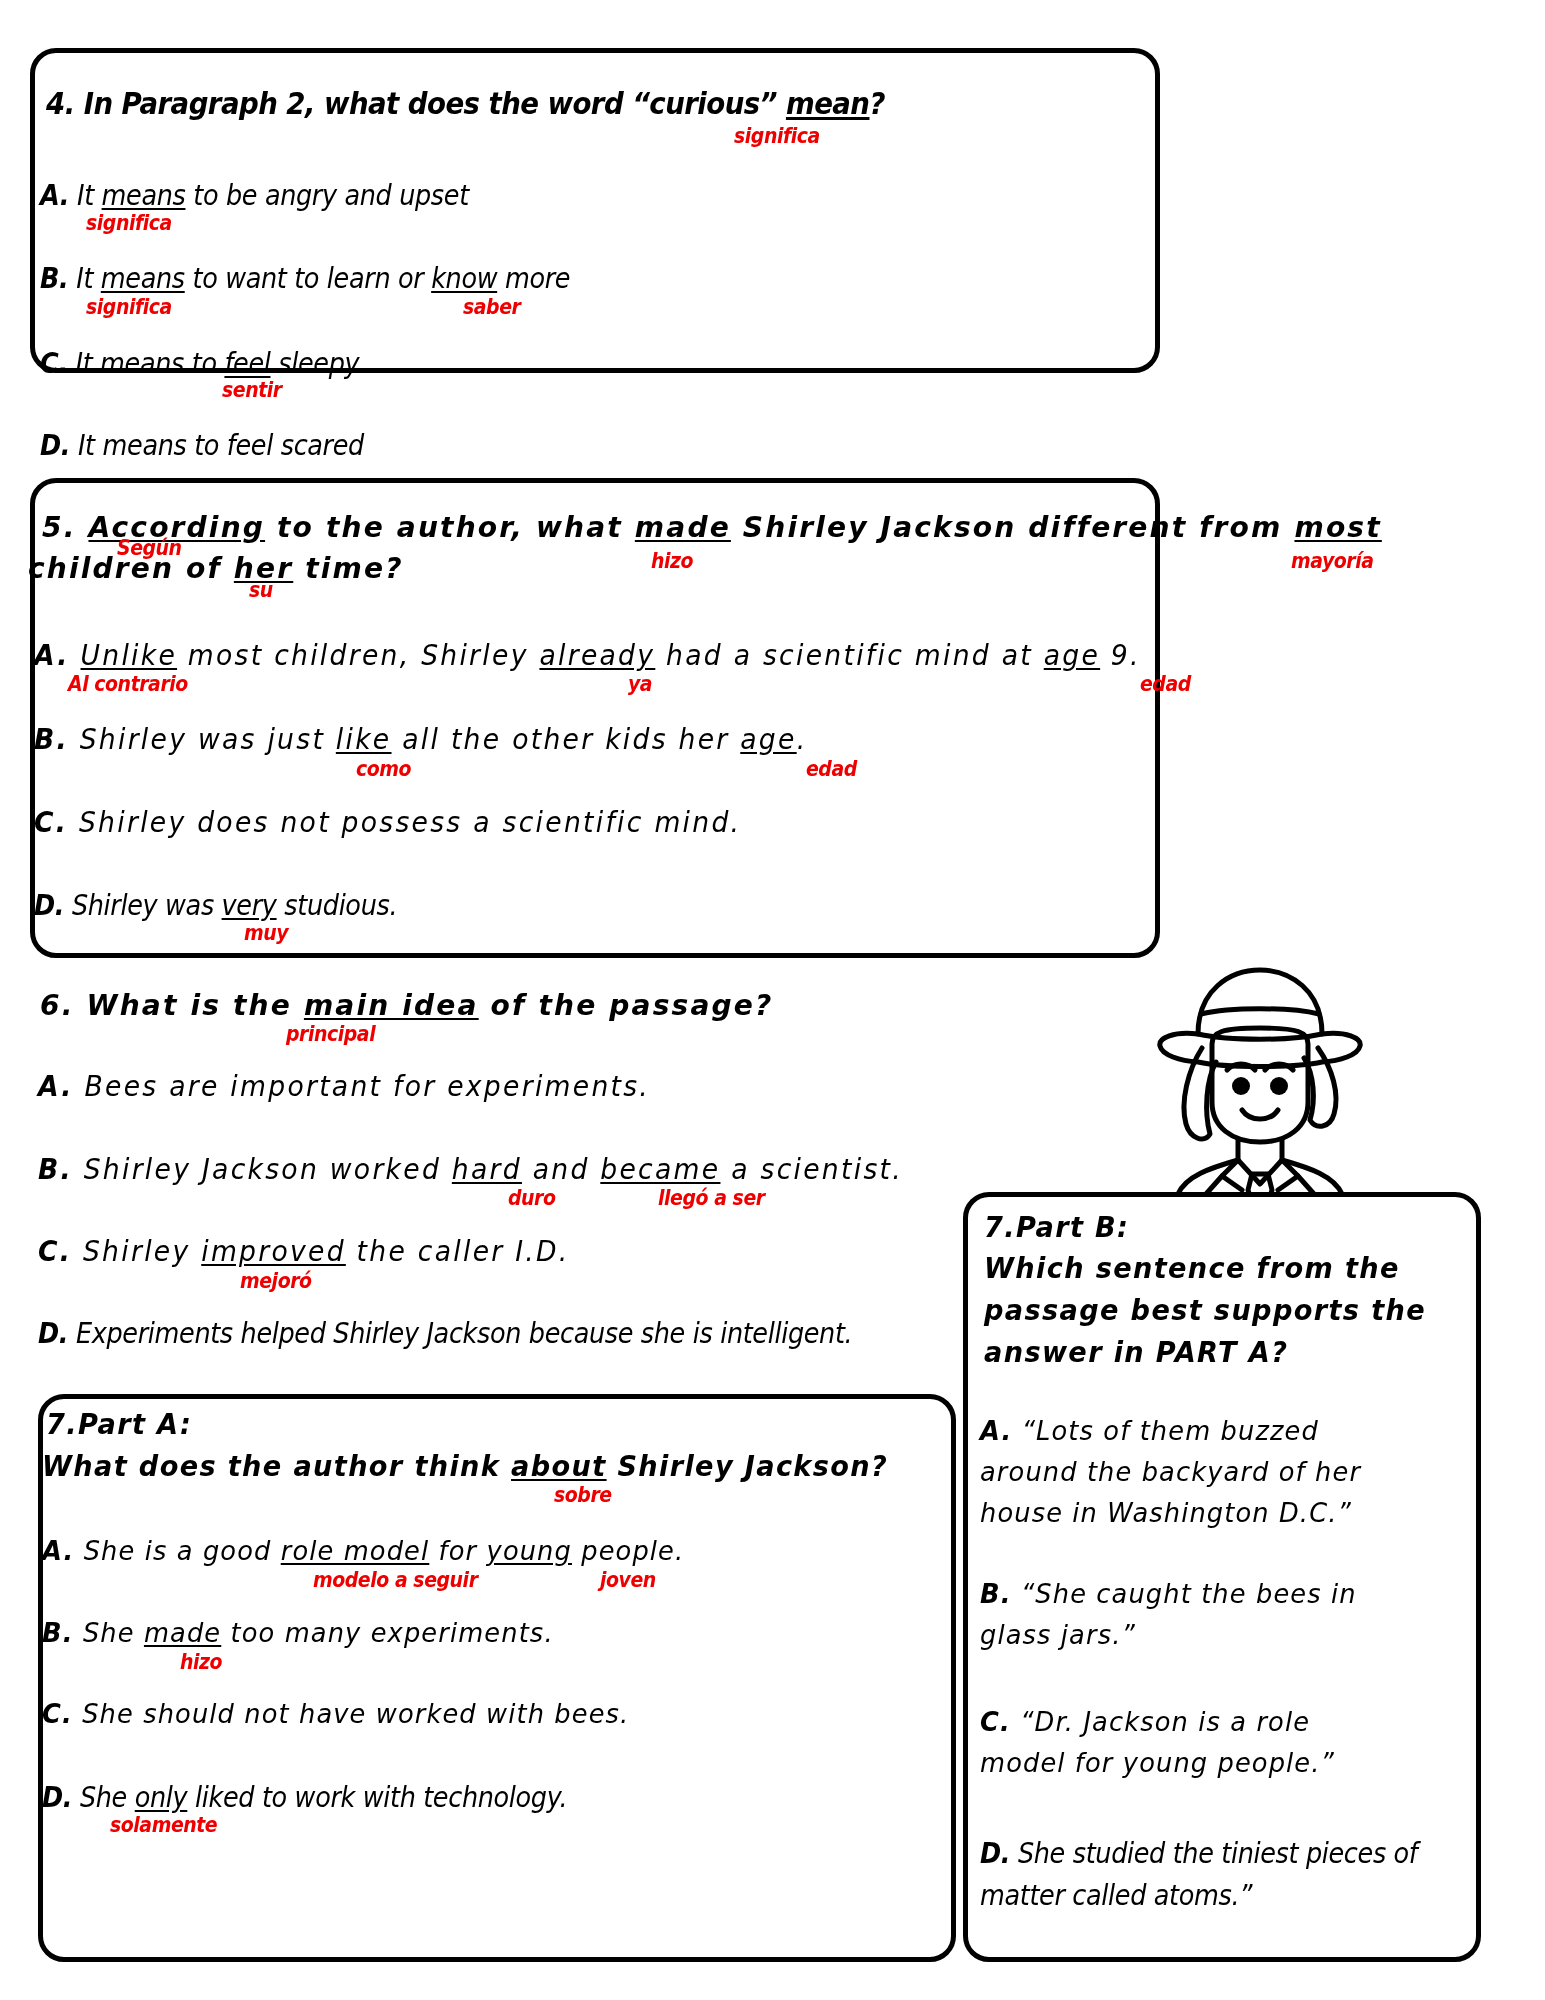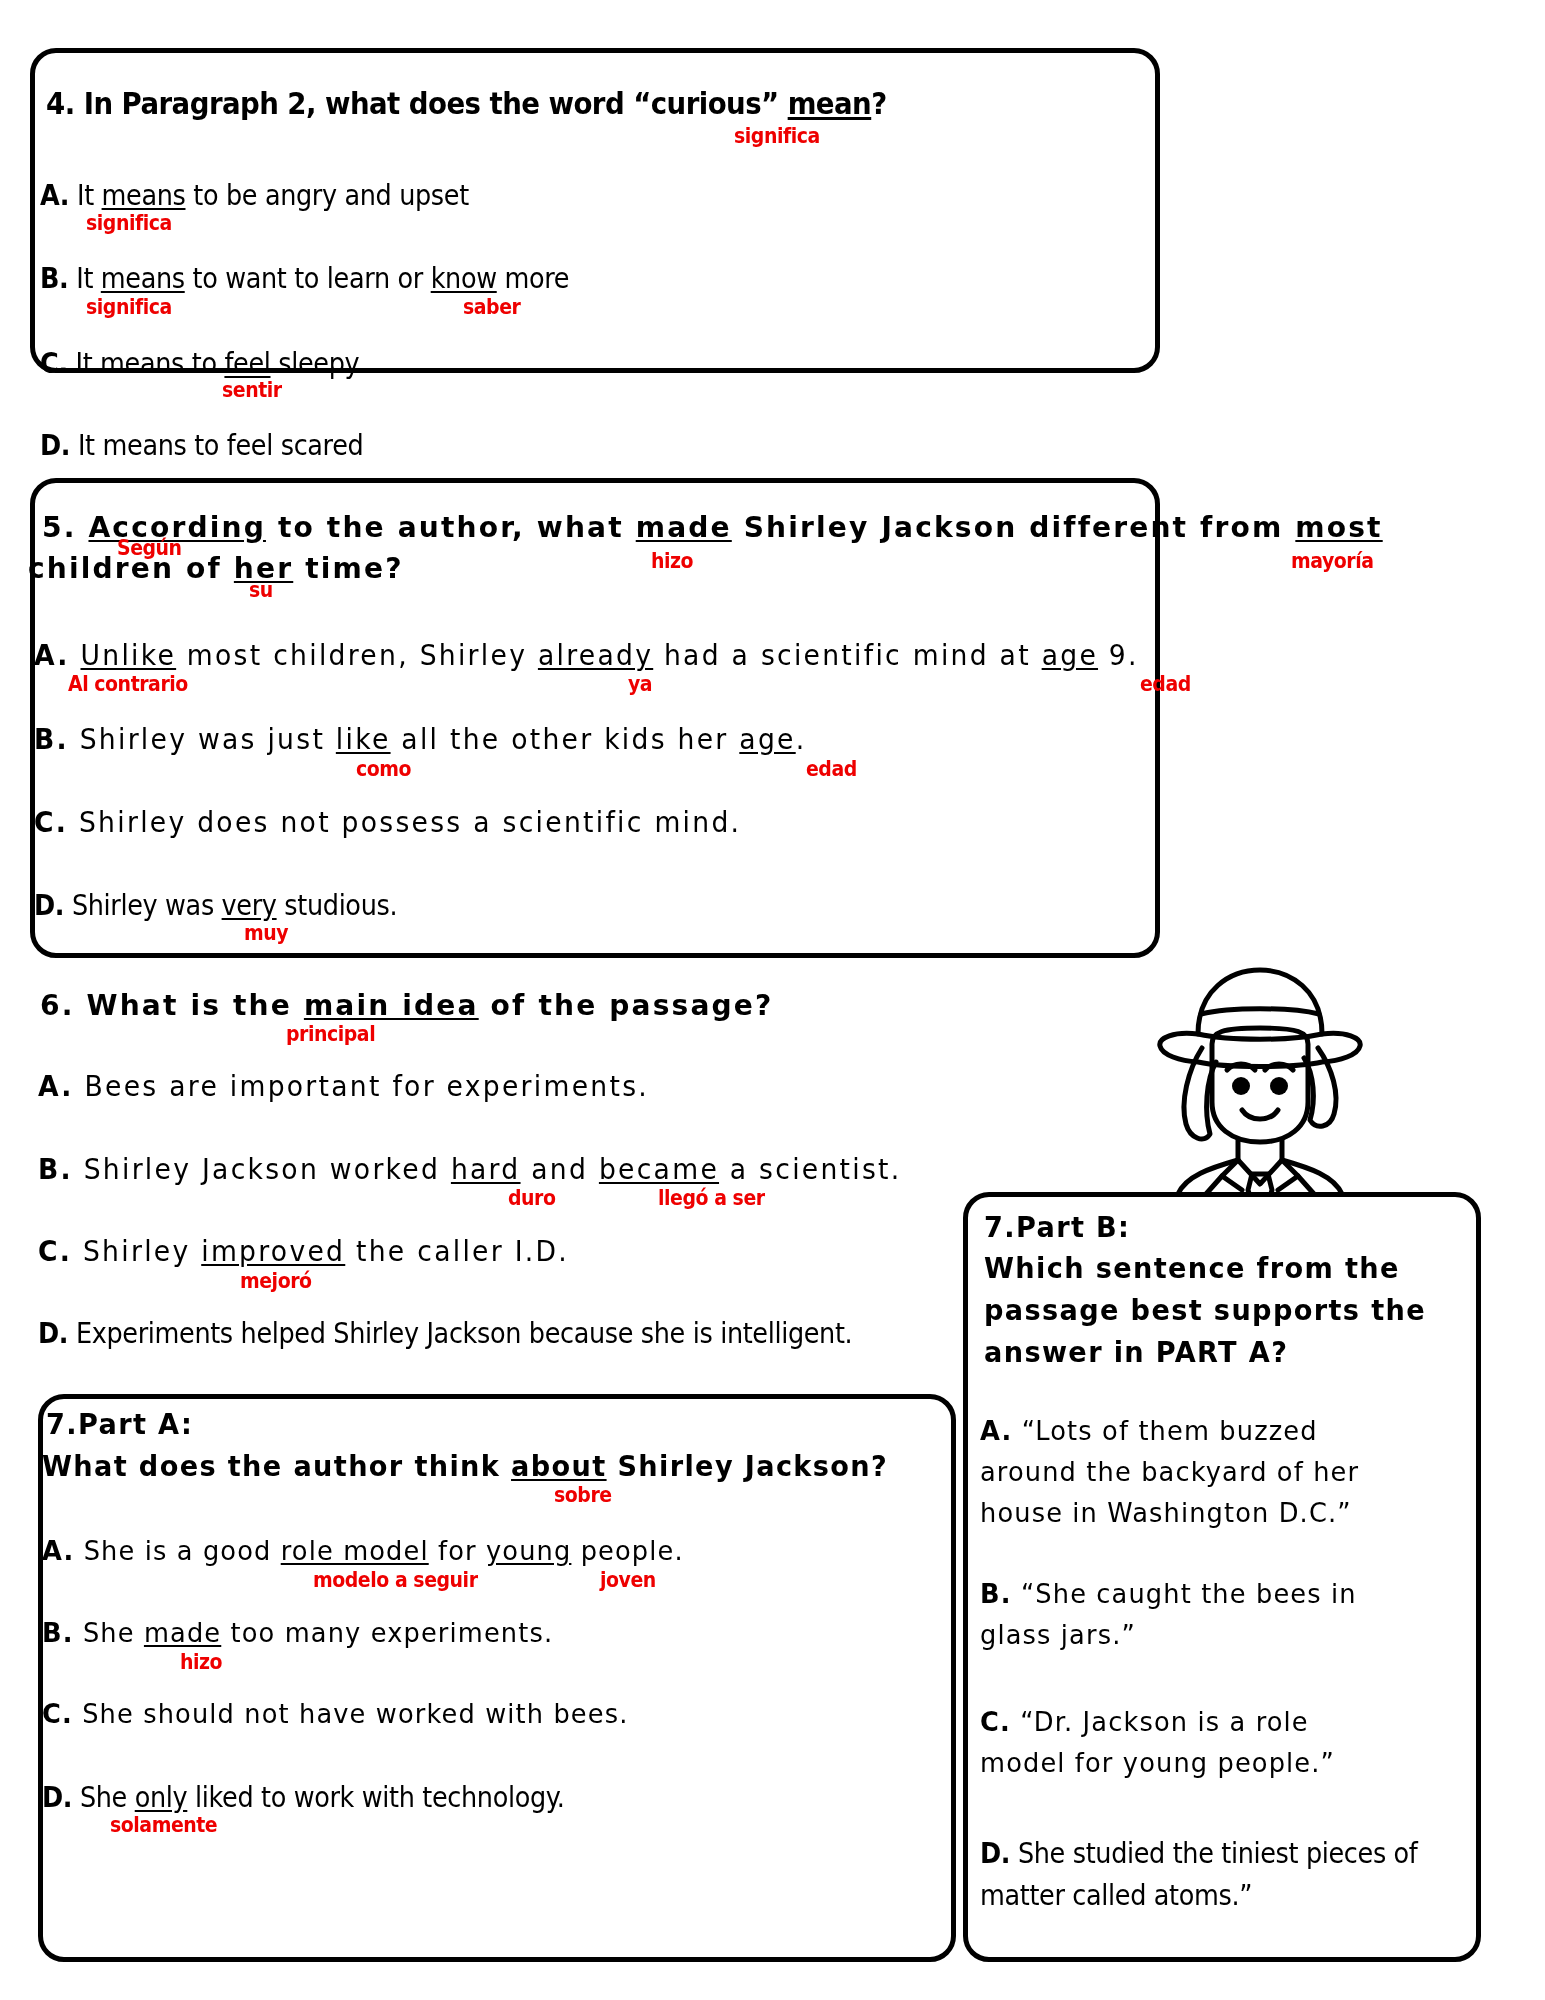--- a/index.html
+++ b/index.html
@@ -14,20 +14,21 @@
     font-family: "Liberation Sans", sans-serif;
     color: #000000;
     overflow: hidden;
   }
 
   .page {
     position: absolute;
     left: 0; top: 0;
     width: 1324px;
     height: 2000px;
+    font-style: italic;
   }
 
   
   .qbox {
     position: absolute;
     border: 5px solid #000;
     border-radius: 26px;
     background: #fff;
     box-sizing: border-box;
   }

